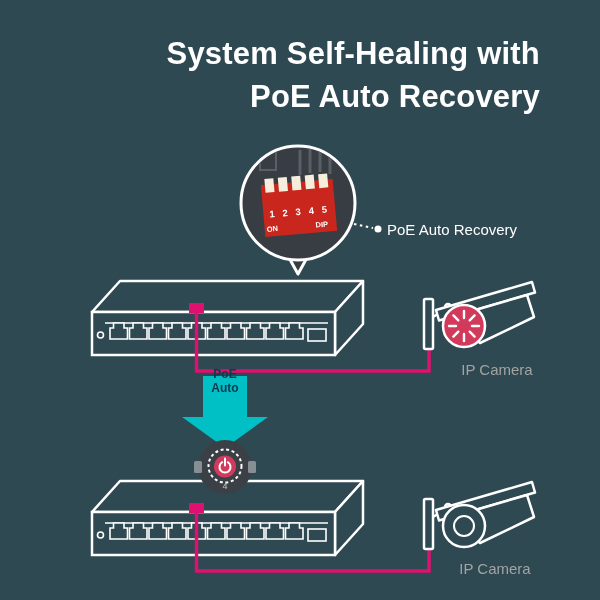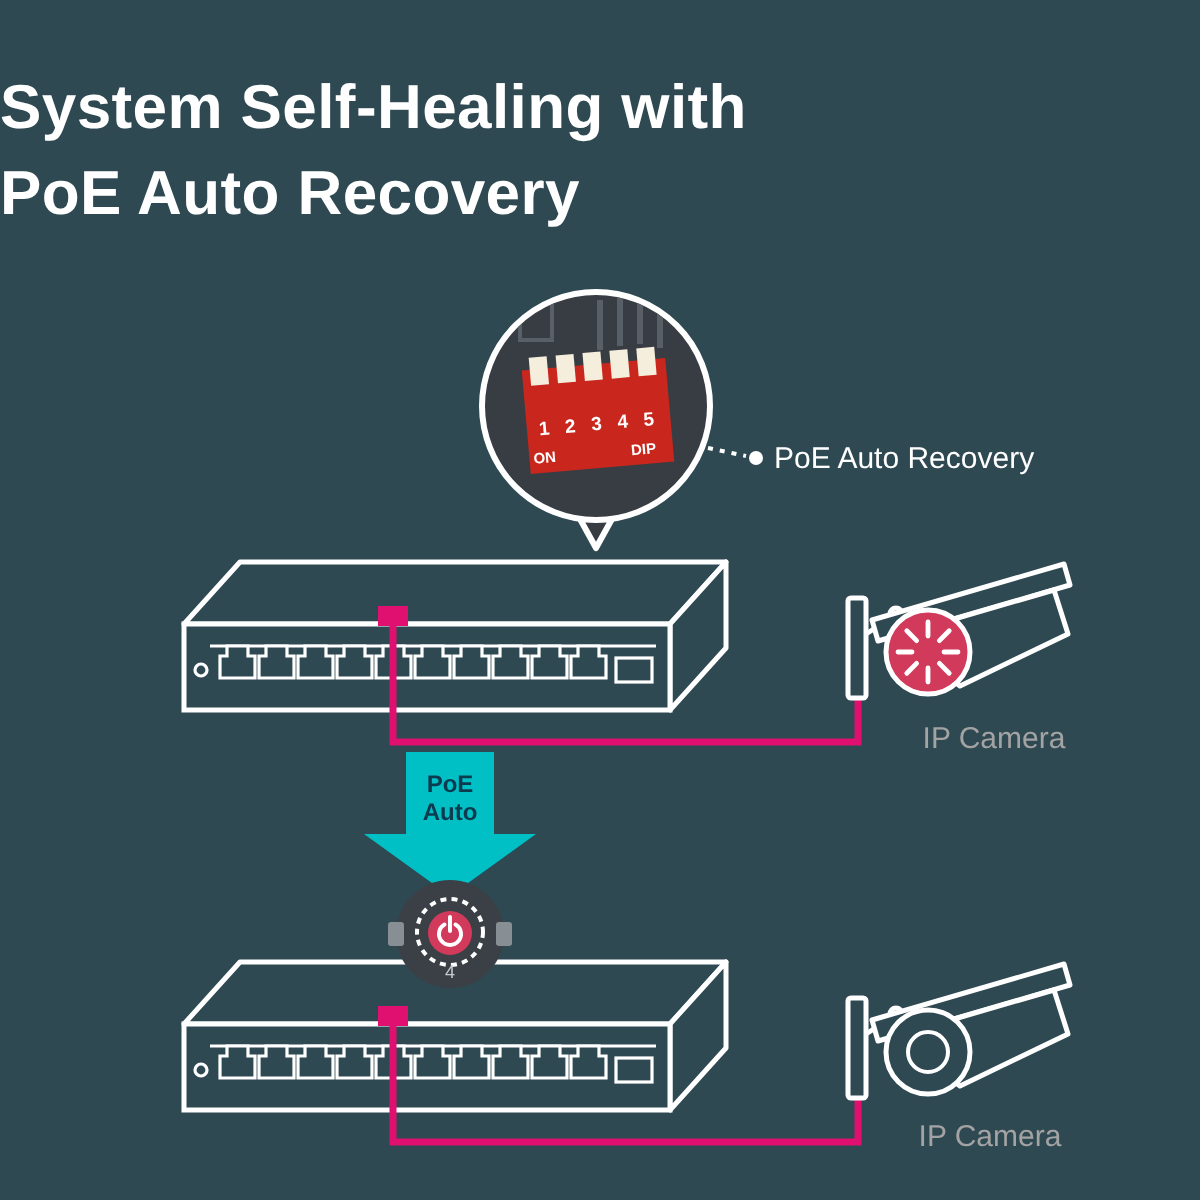--- a/index.html
+++ b/index.html
@@ -3,31 +3,31 @@
 <meta charset="utf-8">
 <style>
   html,body{margin:0;padding:0;background:#1c2b30;}
   .canvas{
     position:relative;width:600px;height:600px;margin:0 auto;
     background:#2e4952;overflow:hidden;
     font-family:"Liberation Sans",sans-serif;
   }
   .artwork{position:absolute;left:0;top:0;}
   .title{
-    position:absolute;left:0;top:32px;width:540px;text-align:left;
+    position:absolute;left:0;top:32px;width:540px;text-align:right;
     color:#ffffff;font-size:31px;font-weight:bold;line-height:43px;letter-spacing:.2px;
   }
   .callout-label{
     position:absolute;left:387px;top:221px;color:#ffffff;font-size:15px;white-space:nowrap;
   }
   .ip-label{position:absolute;width:110px;text-align:center;color:#a3a3a3;font-size:15px;}
   .ip-label.top{left:442px;top:361px;}
   .ip-label.bottom{left:440px;top:560px;}
   .arrow-text{
-    position:absolute;left:165px;top:386px;width:120px;text-align:center;
+    position:absolute;left:165px;top:368px;width:120px;text-align:center;
     color:#0c3a4f;font-size:12px;font-weight:bold;line-height:13.5px;
   }
   .reboot-caption{
     position:absolute;left:217px;top:481px;width:16px;text-align:center;
     color:#c3cace;font-size:9px;
   }
   svg text{font-family:"Liberation Sans",sans-serif;fill:#ffffff;}
   svg .dip-num{font-size:9.5px;font-weight:bold;letter-spacing:2.6px;}
   svg .dip-small{font-size:7.5px;font-weight:bold;}
 </style>

